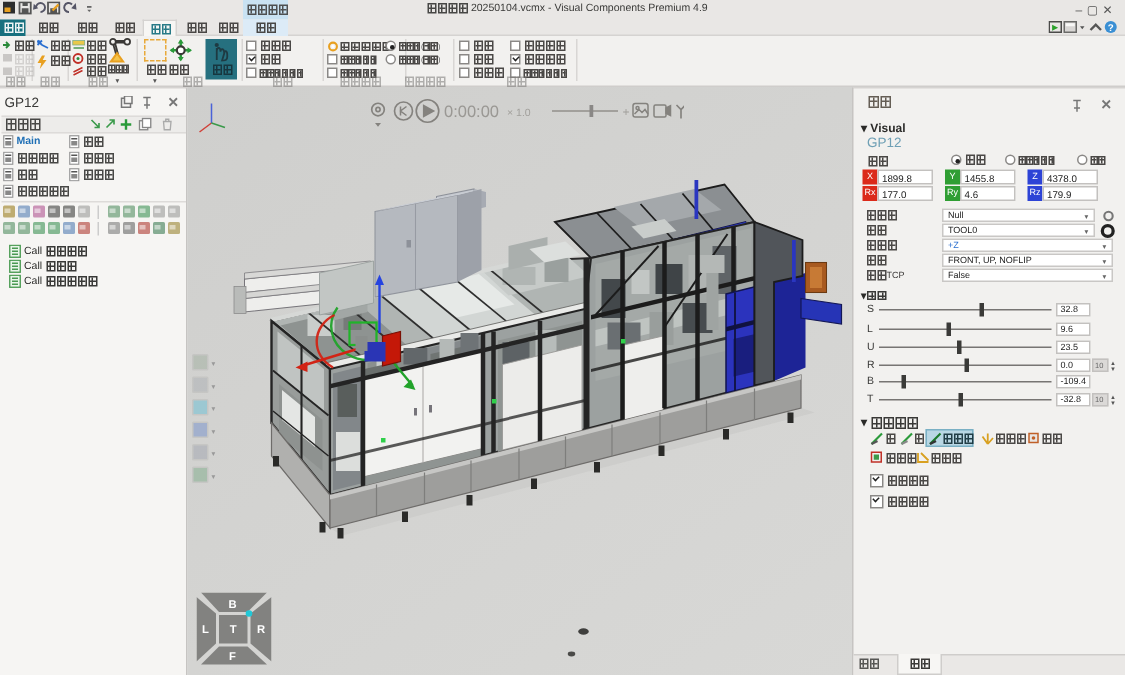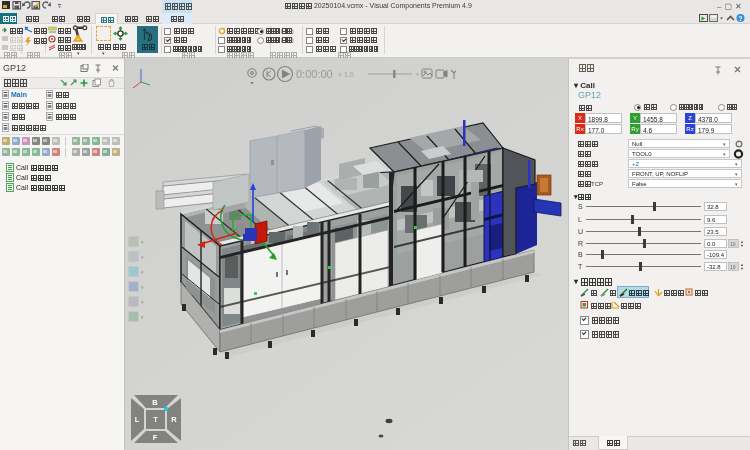--- a/index.html
+++ b/index.html
@@ -480,21 +480,21 @@
 <text x="43" y="27" font-size="7.5" fill="#fff" text-anchor="middle" font-weight="bold">R</text>
 <text x="24" y="45" font-size="7.5" fill="#fff" text-anchor="middle" font-weight="bold">F</text>
 <circle cx="35" cy="14" r="2.2" fill="#20c8d8"></circle>
 </svg>
     <div class="a" style="left:568px;top:58px;width:182px;height:392px;background:#f2f1ef;border-left:1px solid #c6c4c2;border-top:1px solid #d5d3d1"></div>
     <div class="a" style="left:578px;top:64px;color:#5a5248"><i class="k8"></i><i class="k8"></i></div>
     <svg class="a" style="left:715px;top:66px" width="28" height="9" viewBox="0 0 28 9">
 <path d="M3,1 l0,5 m-2,0 l4,0 m-2,0 l0,2.5 m-2.5,-7.5 l5,0" stroke="#777" stroke-width="1" fill="none"></path>
 <path d="M20,1 l5,5 m0,-5 l-5,5" stroke="#777" stroke-width="1.2"></path>
 </svg>
-    <div class="a" style="left:574px;top:81px;color:#2a2a28;font-weight:bold;font-size:8px">▾ Call</div>
+    <div class="a" style="left:574px;top:81px;color:#2a2a28;font-weight:bold;font-size:8px">▾ Visual</div>
     <div class="a" style="left:578px;top:90px;color:#6fa0b5;font-size:9px">GP12</div>
     <div class="a" style="left:578px;top:104px"><i class="k"></i><i class="k"></i></div>
     <div class="a" style="left:634px;top:103px"><span class="rd on"></span><i class="k"></i><i class="k"></i></div>
     <div class="a" style="left:670px;top:103px"><span class="rd"></span><i class="ks"></i><i class="ks"></i><i class="ks"></i><i class="ks"></i><i class="ks"></i></div>
     <div class="a" style="left:718px;top:103px"><span class="rd"></span><i class="ks"></i><i class="ks"></i></div>
     <div class="a" style="left:575px;top:113px;width:10px;height:10px;background:#db2a1a;color:#fff;font-size:6px;text-align:center;line-height:10px">X</div>
     <div class="a" style="left:585px;top:113px;width:37px;height:10px;background:#fff;border:1px solid #c3c1bf;font-size:6.5px;color:#222;padding:1.5px 0 0 2px">1899.8</div>
     <div class="a" style="left:630px;top:113px;width:10px;height:10px;background:#2f9e33;color:#fff;font-size:6px;text-align:center;line-height:10px">Y</div>
     <div class="a" style="left:640px;top:113px;width:37px;height:10px;background:#fff;border:1px solid #c3c1bf;font-size:6.5px;color:#222;padding:1.5px 0 0 2px">1455.8</div>
     <div class="a" style="left:685px;top:113px;width:10px;height:10px;background:#2d43d6;color:#fff;font-size:6px;text-align:center;line-height:10px">Z</div>

